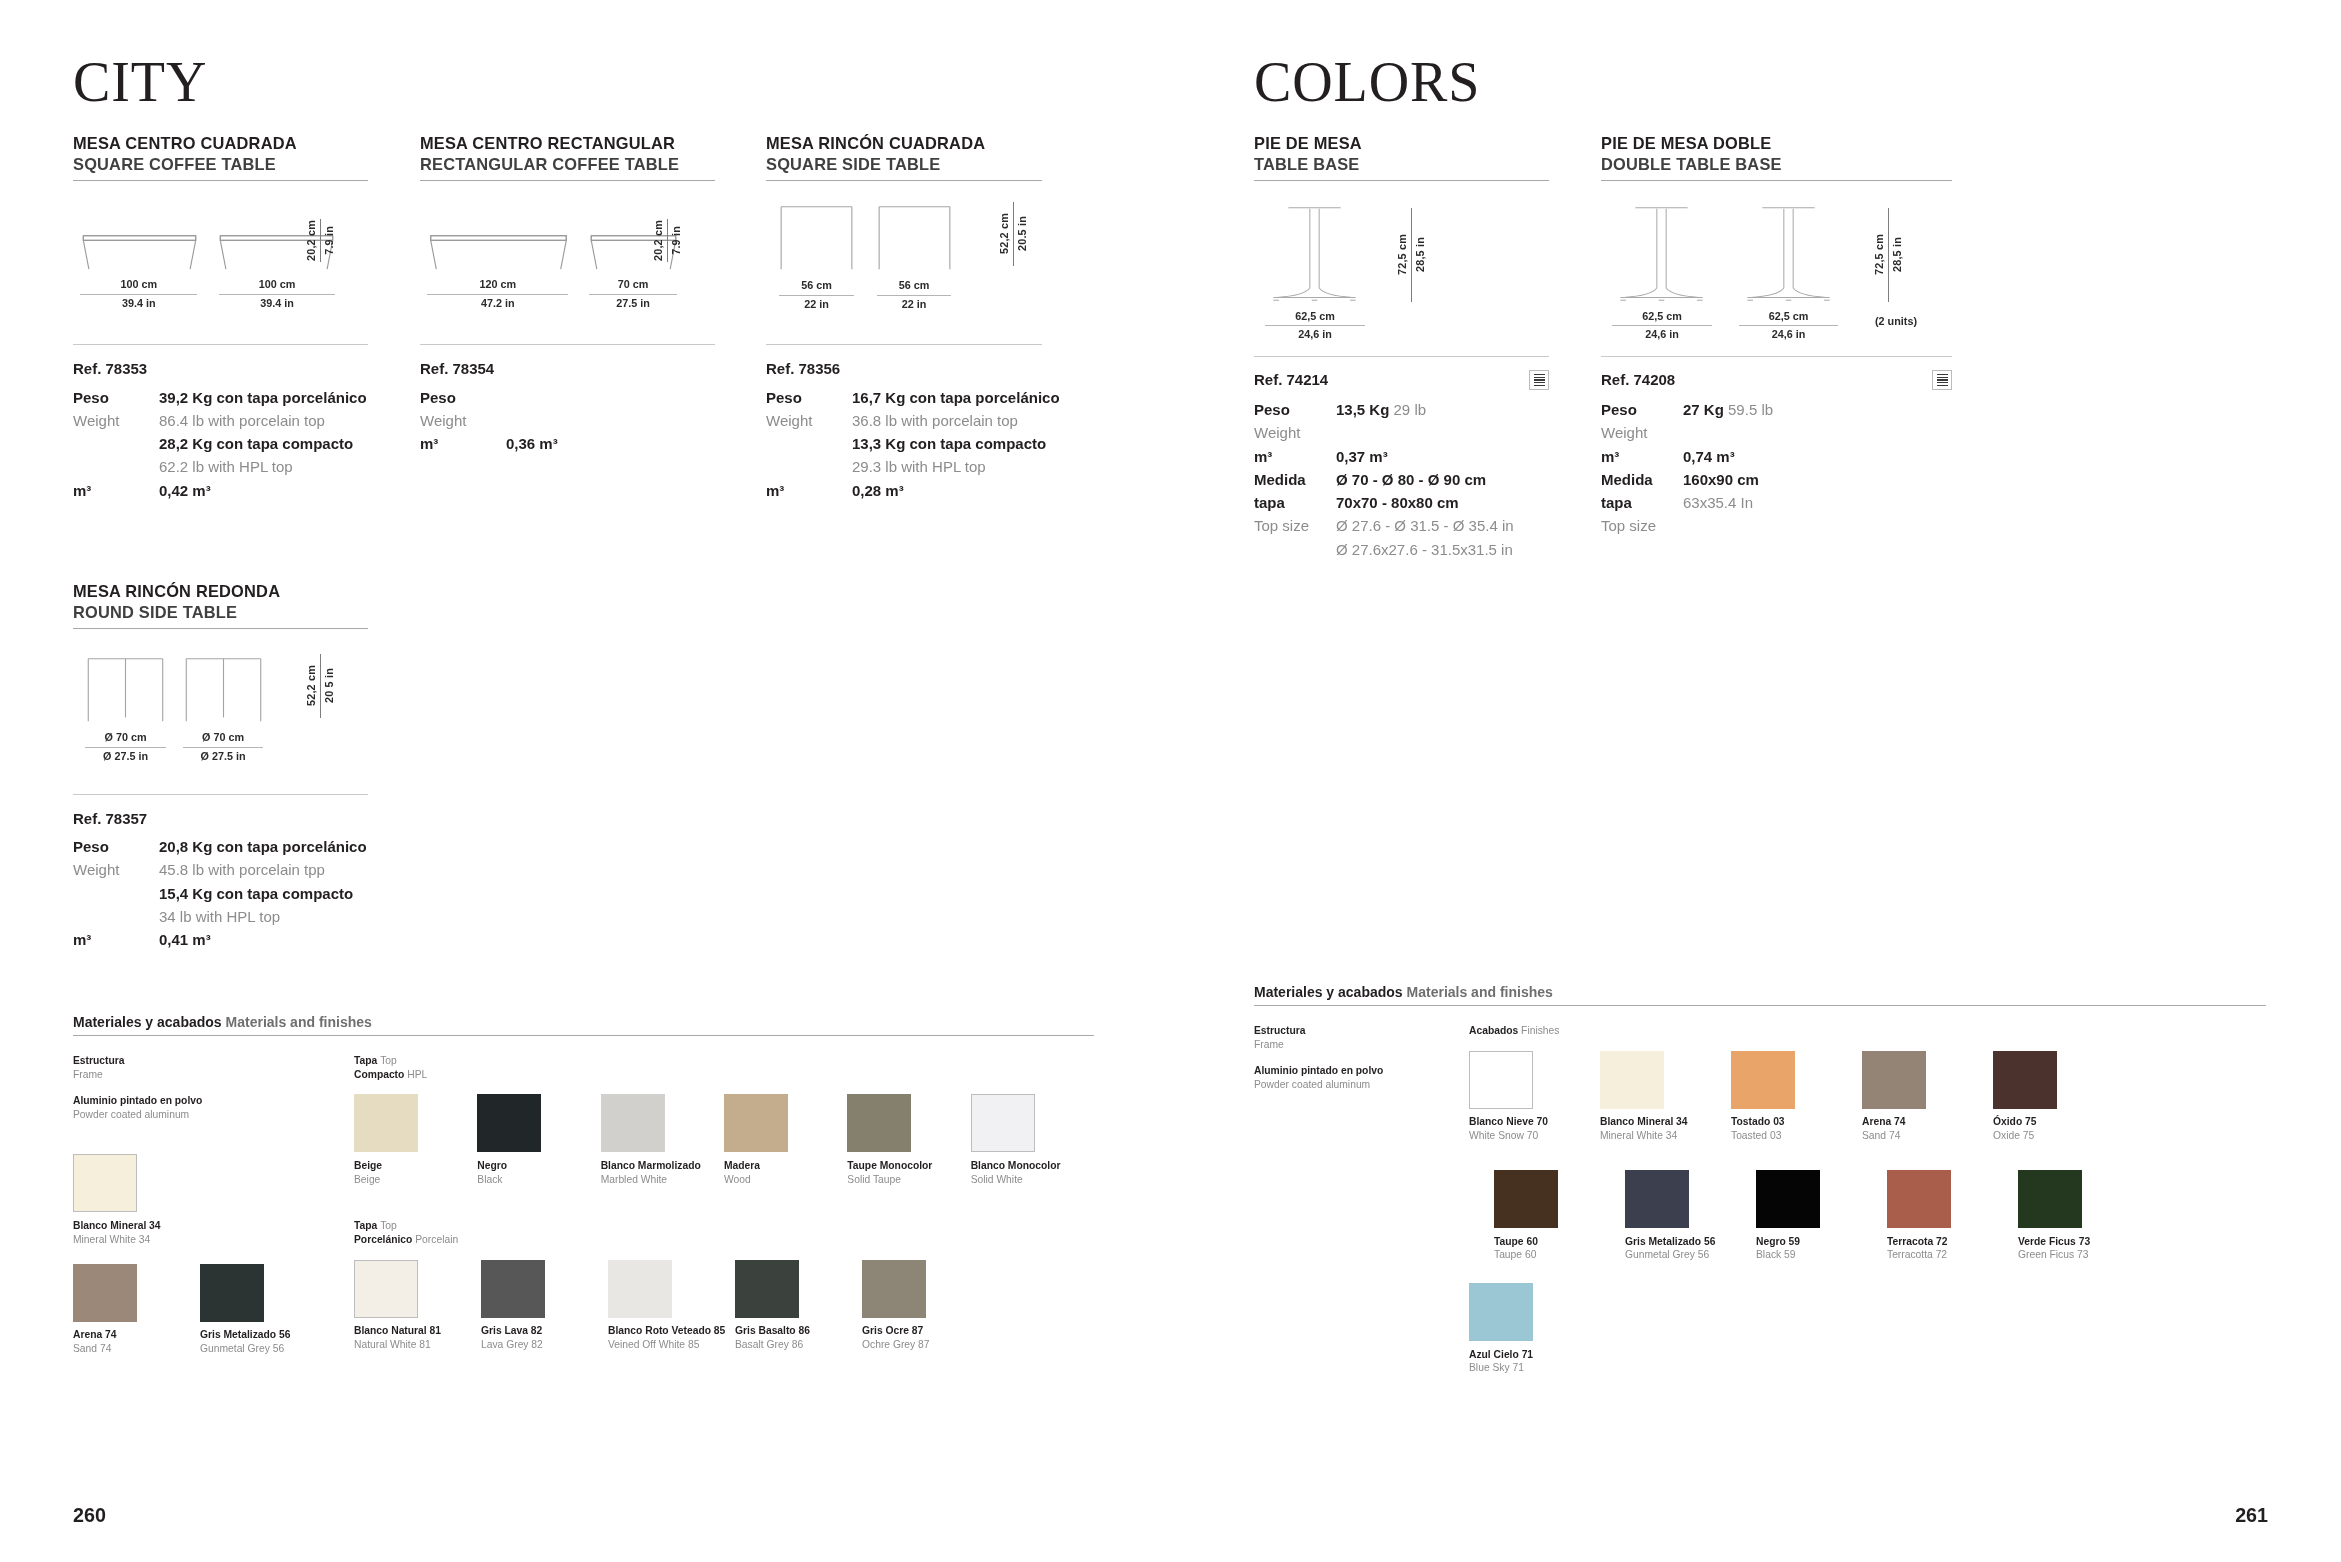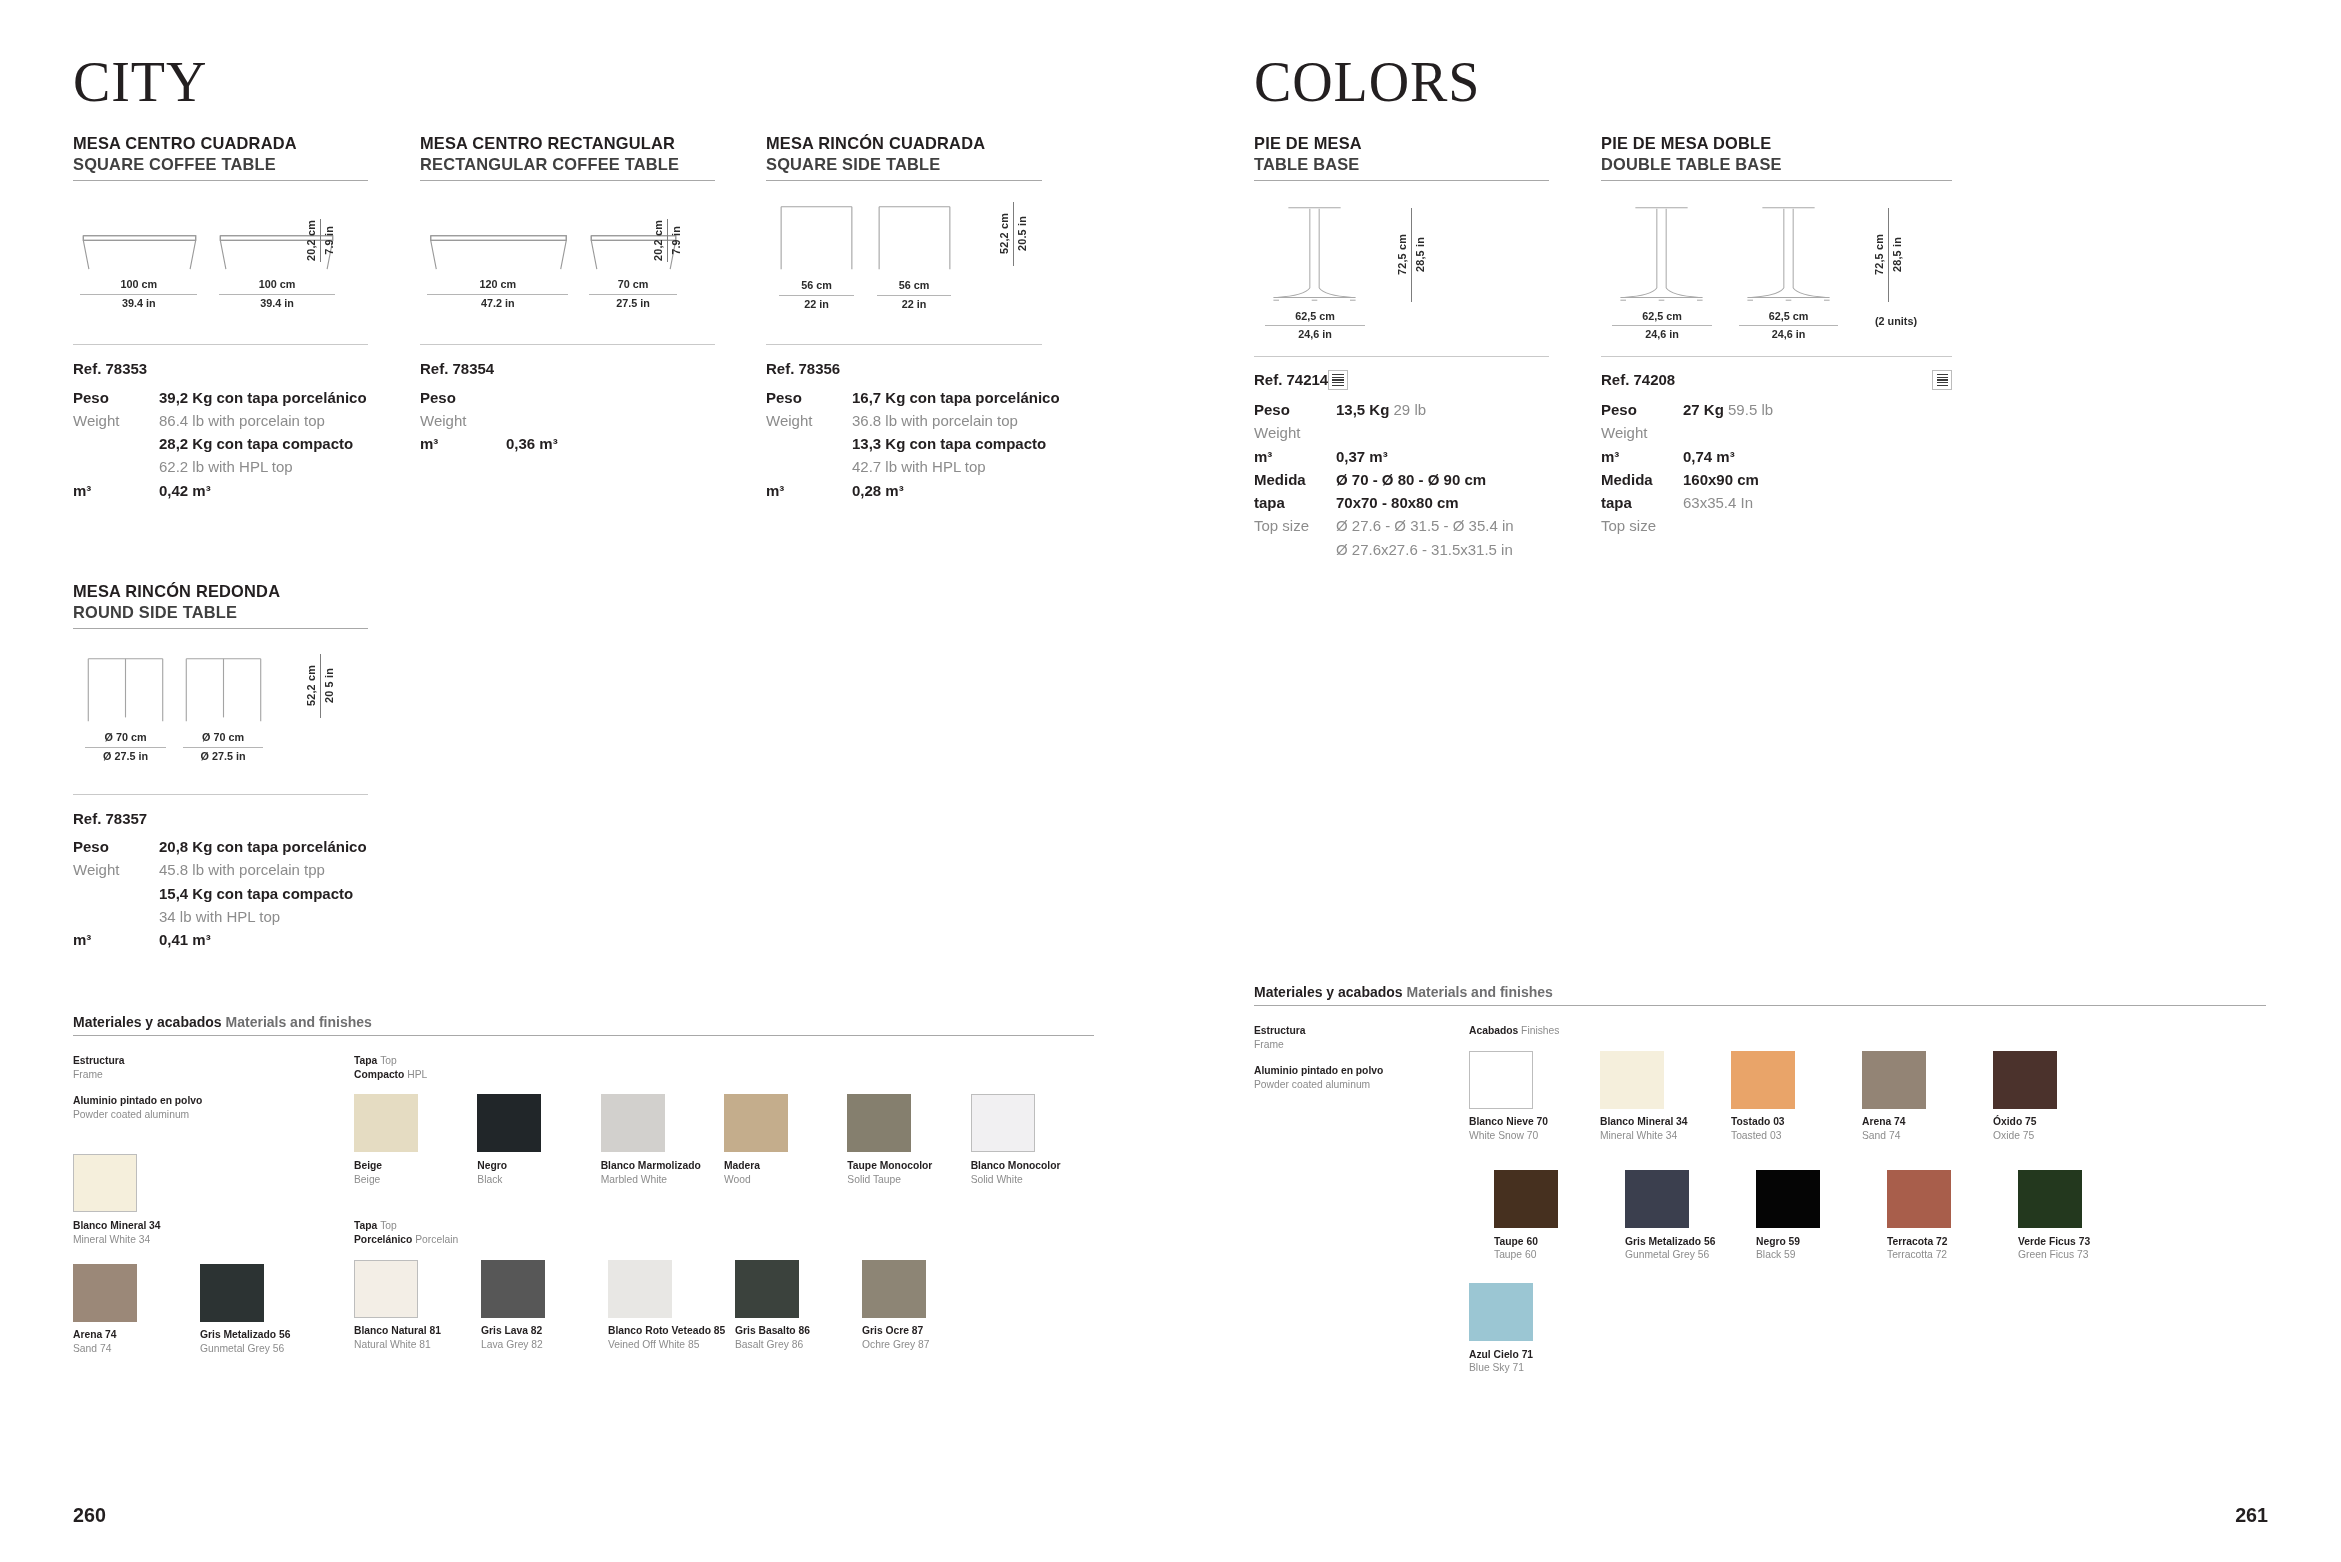--- a/index.html
+++ b/index.html
@@ -176,21 +176,21 @@
           </div>
           <div class="rule-light" style="width: 276px; margin-top: 17px;"></div>
           <div class="ref" style="margin-top: 15px;">Ref. 78356</div>
           <div>
             <div class="spec">
               <div class="k"><span class="k-es">Peso</span> <span class="k-en">Weight</span></div>
               <div class="v">
                 <div class="v-es">16,7 Kg con tapa porcelánico</div>
                 <div class="v-en">36.8 lb with porcelain top</div>
                 <div class="v-es">13,3 Kg con tapa compacto</div>
-                <div class="v-en">42.7 lb with HPL top</div>
+                <div class="v-en">29.3 lb with HPL top</div>
               </div>
             </div>
             <div class="spec" style="margin-top: 0px;">
               <div class="k"><span class="k-es">m³</span></div>
               <div class="v">
                 <div class="v-es">0,28 m³</div>
               </div>
             </div>
           </div>
         </div>
@@ -414,21 +414,21 @@
                 <path d="M93,103 L99,103" fill="none" stroke="#a9a9a9" stroke-width="1.1"></path>
               </svg></div>
             <div class="dim-label" style="width: 111px; position: absolute; left: 5.6px; top: 105px;"><span class="cm">62,5 cm</span><div class="hr"></div><span>24,6 in</span></div>
             <div class="vdim" style="left: 142px; top: 3.7px;">
               <div class="vtxt">72,5 cm</div>
               <div class="vline" style="height: 94px; margin: 0px 2.8px;"></div>
               <div class="vtxt">28,5 in</div>
             </div>
           </div>
           <div class="rule-light" style="width: 295px; margin-top: 11.2px;"></div>
-          <div style="display: flex; align-items: center; justify-content: flex-start; margin-top: 13px; width: 295px;">
+          <div style="display: flex; align-items: center; justify-content: space-between; margin-top: 13px; width: 295px;">
             <div class="ref">Ref. 74214</div>
             <div class="doc-icon">
               <i></i>
               <i></i>
               <i></i>
               <i></i>
               <i></i>
             </div>
           </div>
           <div style="margin-top: 8.4px;">

